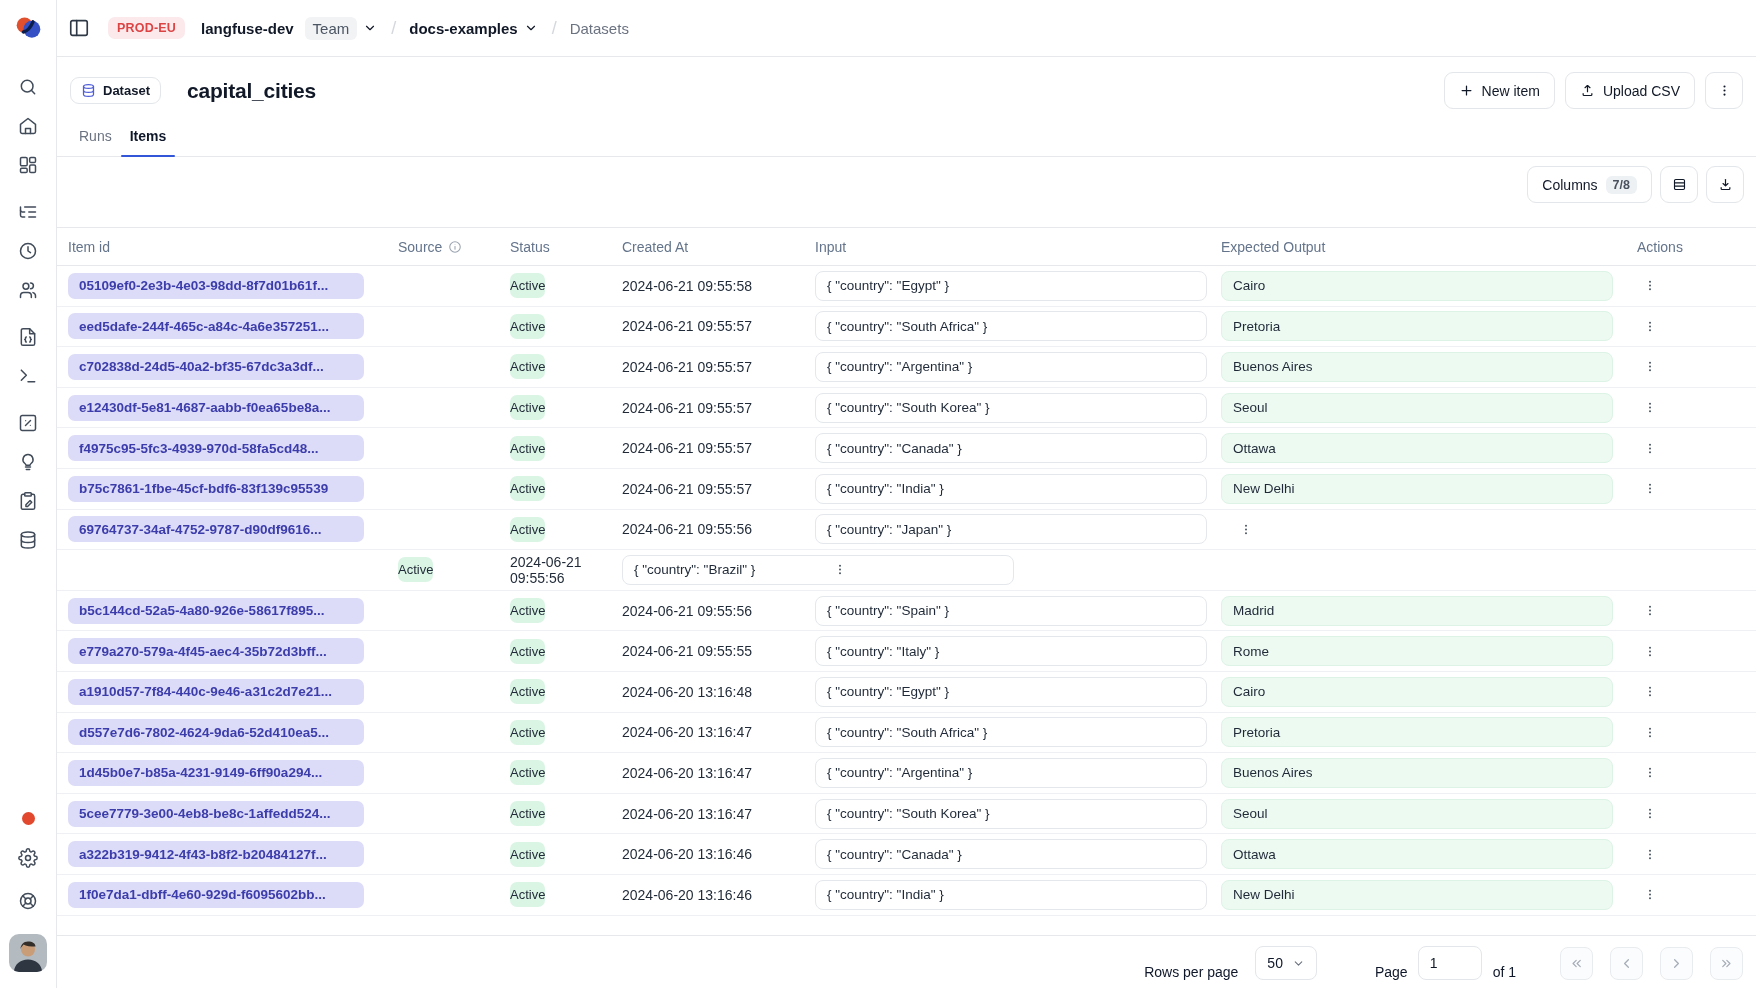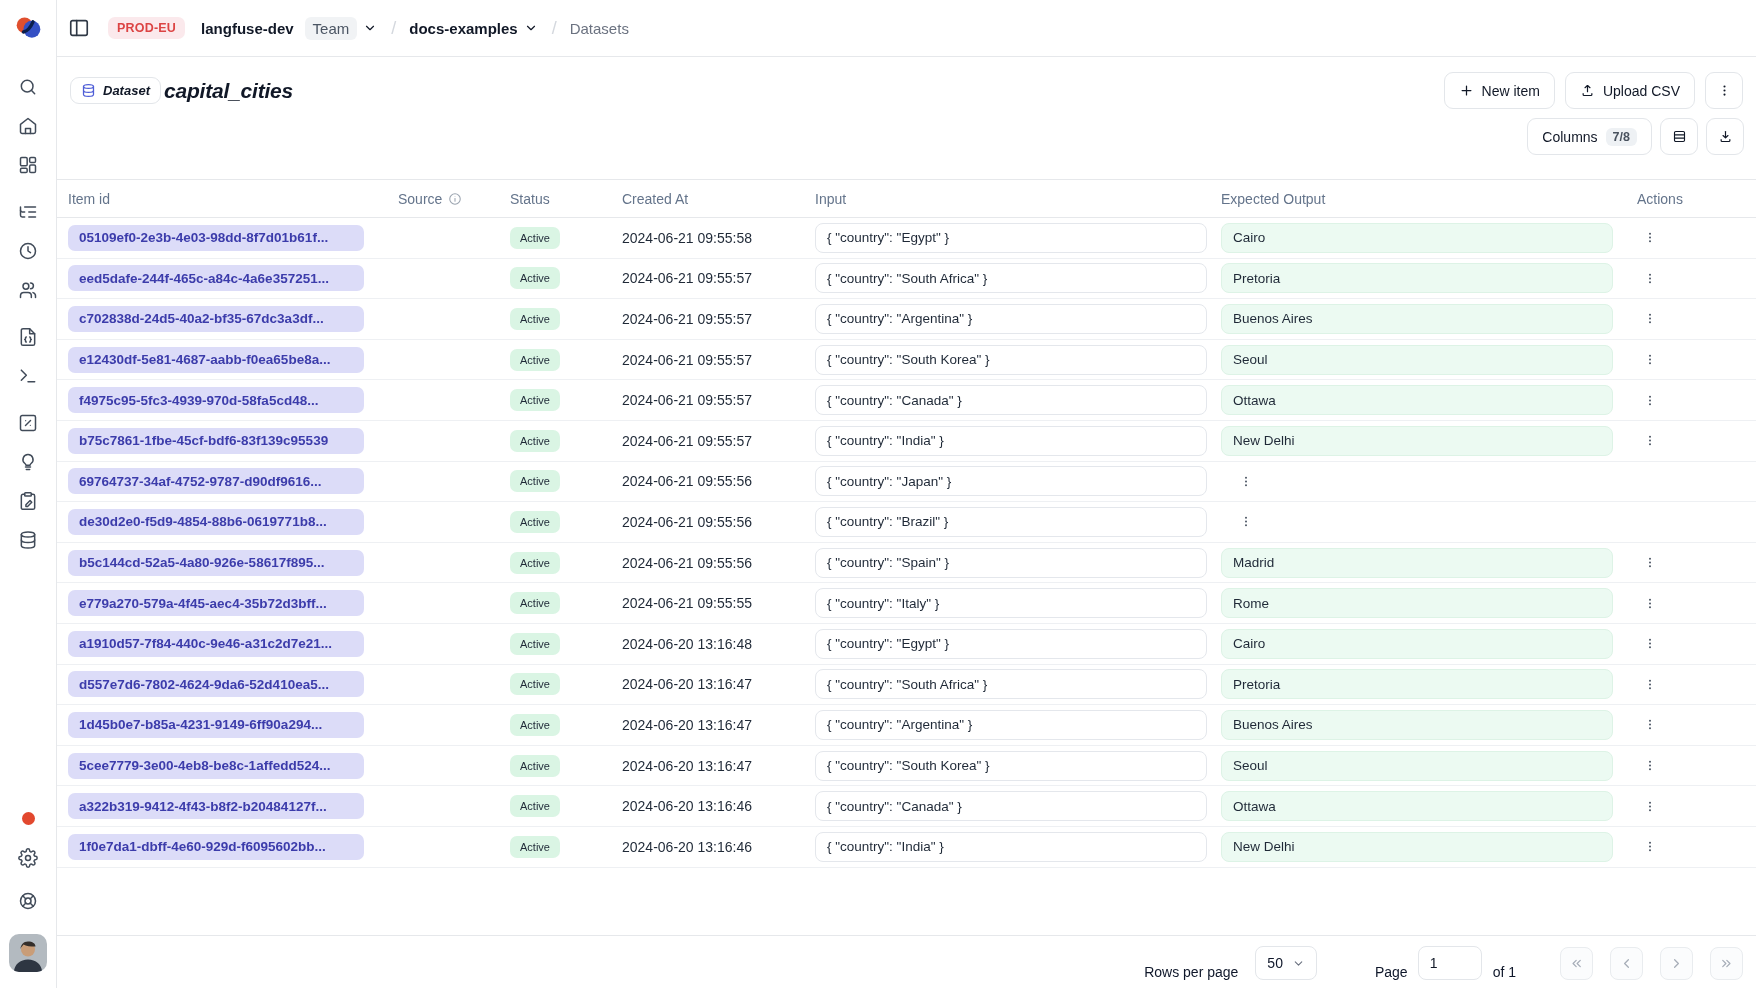--- a/index.html
+++ b/index.html
@@ -31,21 +31,21 @@
     font-size:12.5px; font-weight:700; padding:4px 9px; border-radius:7px; letter-spacing:.2px;text-align:center; }
   .org-name { margin-left:16px; font-size:15px; font-weight:600; color:#111827; cursor:pointer; }
   .team-pill { margin-left:11px; background:#f1f3f5; color:#4b5563; font-size:15px; font-weight:400;
     padding:3px 8px; border-radius:6px; }
   .chev { width:14px; height:14px; color:#111827; margin-left:6px; cursor:pointer; }
   .slash { margin-left:14px; color:#d4d8de; font-size:18px; font-weight:300; }
   .crumb { margin-left:13px; font-size:15px; font-weight:600; color:#111827; cursor:pointer; }
   .crumb-muted { margin-left:13px; font-size:15px; font-weight:500; color:#6b7280; cursor:pointer; }
 
   .page-head { display:flex; align-items:center; justify-content:space-between; padding:15px 13px 0; }
-  .title-wrap { display:flex; align-items:center; gap:3px;font-style:italic; }
+  .title-wrap { display:flex; align-items:center; gap:26px; }
   .type-badge { display:inline-flex; align-items:center; gap:7px; border:1px solid #e3e6ea; border-radius:9px;
     padding:5px 10px; font-size:13px; font-weight:700; color:#111827; background:#fff; }
   .type-badge svg { width:15px; height:15px; color:var(--accent-indigo,#4f5ed7); }
   .page-title { font-size:21px; font-weight:700; letter-spacing:-.2px; }
   .head-actions { display:flex; gap:10px; }
   .btn { display:inline-flex; align-items:center; gap:8px; border:1px solid #e3e6ea; background:#fff;
     border-radius:9px; height:37px; padding:0 14px; font-size:14px; font-weight:500; color:#111827;
     cursor:pointer; font-family:inherit; }
   .btn svg { width:15px; height:15px; color:#111827; }
   .btn.icon-only { width:38px; padding:0; justify-content:center; }
@@ -66,22 +66,22 @@
   .table { border-top:1px solid #e6e8eb; }
   .thead, .trow { display:grid; grid-template-columns:330px 112px 112px 193px 406px 404px 1fr;
     align-items:center; padding-left:11px; }
   .thead { height:38px; border-bottom:1px solid #e6e8eb; color:#64748b; font-size:14px; font-weight:500; }
   .th { display:flex; align-items:center; gap:6px; }
   .th svg { width:14px; height:14px; color:#9aa3af; }
   .trow { height:40.6px; border-bottom:1px solid #eef0f3; }
   .id-pill { width:296px; text-align:left; background:var(--id-pill-bg,#dcdcf8); color:var(--id-pill-text,#3c3cab);
     border:none; border-radius:7px; padding:5.5px 11px; font-size:13.5px; font-weight:700;
     font-family:inherit; white-space:nowrap; overflow:hidden; cursor:pointer; }
-  .status-badge { display:inline-block; background:var(--status-bg,#daf5e4); color:#1f2937; font-size:11px;
-    font-weight:500; padding:5px 10px; border-radius:7px; }
+  .status-badge { display:inline-block; background:var(--status-bg,#daf5e4); color:#1f2937; font-size:13px;
+    font-weight:500; padding:5px 0; border-radius:7px; }
   .date-cell { font-size:14px; color:#1f2937; }
   .io-box { width:392px; height:30px; display:flex; align-items:center; padding:0 11px; border-radius:8px;
     font-size:13.5px; color:#1f2937; white-space:nowrap; overflow:hidden; cursor:pointer; }
   .input-box { border:1px solid #e4e7ec; background:#fff; }
   .expected-box { background:var(--expected-bg,#ecfaf2); border:1px solid #ddf3e6; }
   .kebab { margin-left:12px; width:26px; height:26px; display:flex; align-items:center; justify-content:center;
     background:none; border:none; cursor:pointer; color:#4b5563; border-radius:6px; }
   .kebab svg { width:17px; height:17px; }
 
   
@@ -341,20 +341,24 @@
           <span>Upload CSV</span>
         </button>
         <button class="btn icon-only">
           <svg viewBox="0 0 24 24" fill="none" stroke="currentColor">
               <use href="#i-kebab"></use>
             </svg>
         </button>
       </div>
     </div>
 
+    <div class="tabs">
+      <button class="tab">Runs</button>
+      <button class="tab active">Items</button>
+    </div>
 
     <div class="toolbar">
       <button class="btn">
         <span>Columns</span>
         <span class="count-badge">7/8</span>
       </button>
       <button class="btn icon-only">
         <svg viewBox="0 0 24 24" fill="none" stroke="currentColor" stroke-width="1.8" stroke-linecap="round">
             <use href="#i-rows"></use>
           </svg>
@@ -553,23 +557,20 @@
         <div>
           <button class="kebab">
             <svg viewBox="0 0 24 24" fill="none" stroke="currentColor">
                   <use href="#i-kebab"></use>
                 </svg>
           </button>
         </div>
       </div>
 
       <div class="trow">
-        <div>
-          <button class="id-pill">de30d2e0-f5d9-4854-88b6-0619771b8...</button>
-        </div>
         <div></div>
         <div>
           <span class="status-badge">Active</span>
         </div>
         <div class="date-cell">2024-06-21 09:55:56</div>
         <div>
           <div class="io-box input-box">{ "country": "Brazil" }</div>
         </div>
         <div>
           <button class="kebab">

